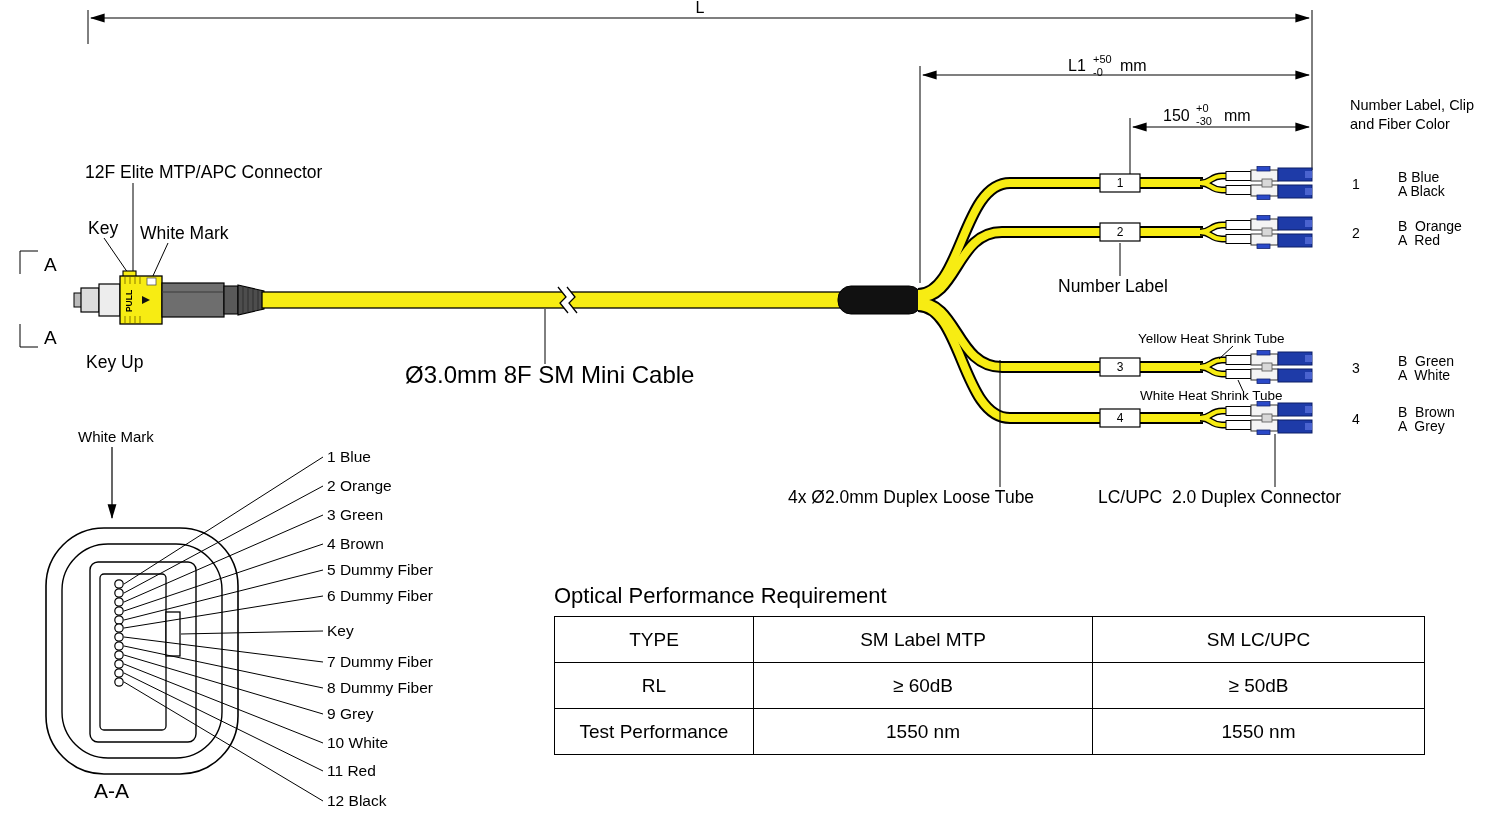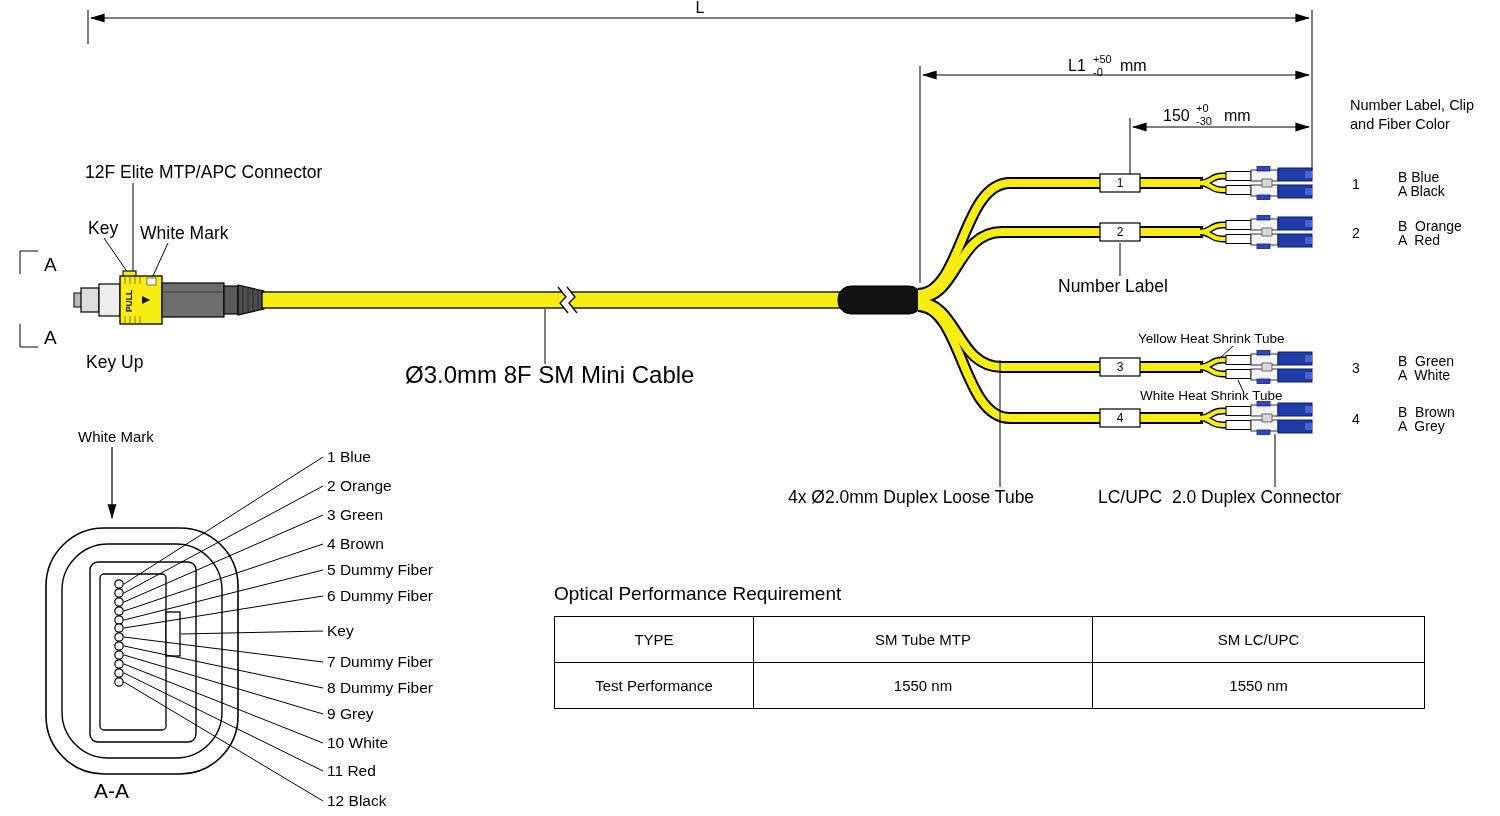--- a/index.html
+++ b/index.html
@@ -5,23 +5,23 @@
   html,body{margin:0;padding:0;background:#fff;}
   .canvas{position:relative;width:1500px;height:816px;background:#ffffff;font-family:"Liberation Sans",sans-serif;overflow:hidden;}
   .canvas > svg{position:absolute;left:0;top:0;}
   svg text{font-family:"Liberation Sans",sans-serif;fill:#000;white-space:pre;}
   .tube-k{stroke:#000;stroke-width:12;fill:none;}
   .tube-y{stroke:#F7EC13;stroke-width:8;fill:none;}
   .thin{stroke:#000;stroke-width:1;fill:none;}
   .dim{stroke:#000;stroke-width:1.2;fill:none;}
   .lbl{font-size:17.5px;}
   .sm{font-size:14px;}
-  .perf-title{position:absolute;left:554px;top:583px;font-size:19px;color:#000;}
+  .perf-title{position:absolute;left:554px;top:583px;font-size:22px;color:#000;}
   table.perf{position:absolute;left:554px;top:616px;border-collapse:collapse;table-layout:fixed;}
-  table.perf td{border:1.5px solid #000;text-align:center;vertical-align:middle;font-size:15px;height:45px;padding:0 4px;color:#000;}
+  table.perf td{border:1.5px solid #000;text-align:center;vertical-align:middle;font-size:19px;height:45px;padding:0 4px;color:#000;}
   .colw1{width:190px;}.colw2{width:330px;}.colw3{width:323px;margin-top:19px;}
 </style>
 </head>
 <body>
 
 <div class="canvas">
 
 <svg width="1500" height="816" viewBox="0 0 1500 816">
   <defs>
     <marker id="arw" viewBox="0 0 12 8" refX="11" refY="4" markerWidth="13" markerHeight="9" orient="auto-start-reverse">
@@ -246,22 +246,27 @@
 
     <text x="94" y="798" font-size="21">A-A</text>
   </g>
 </svg>
 
 <div class="perf-title">Optical Performance Requirement</div>
 <table class="perf">
   <tbody>
         <tr>
     <td class="colw1">TYPE</td>
-    <td class="colw2">SM Tube MTP</td>
+    <td class="colw2">SM Label MTP</td>
     <td class="colw3">SM LC/UPC</td>
+  </tr>
+  <tr>
+    <td>RL</td>
+    <td>≥ 60dB</td>
+    <td>≥ 50dB</td>
   </tr>
   <tr>
     <td>Test Performance</td>
     <td>1550 nm</td>
     <td>1550 nm</td>
   </tr>
 </tbody>
     </table>
 
 </div>

